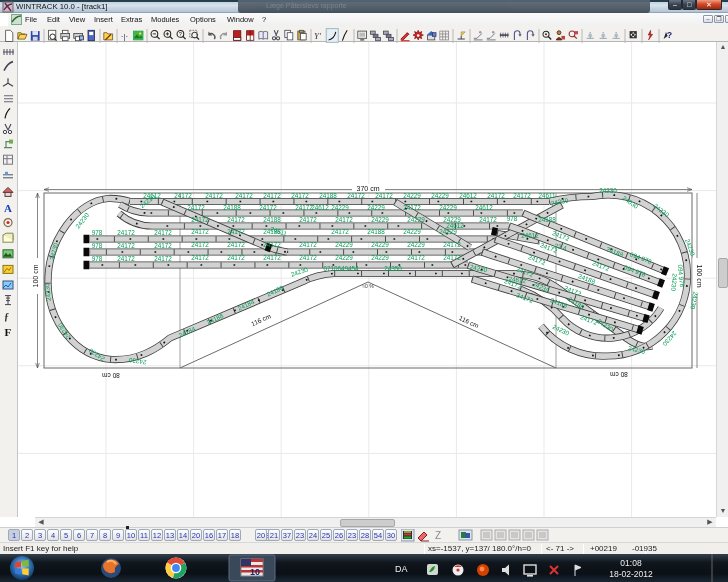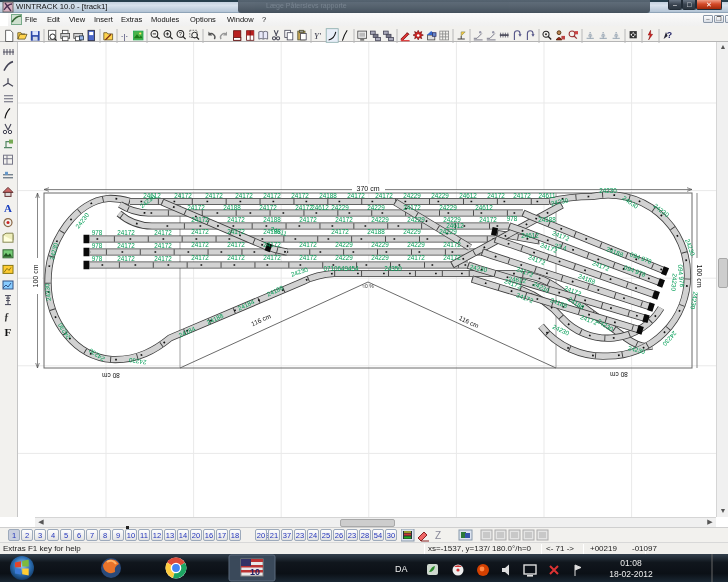--- a/index.html
+++ b/index.html
@@ -672,25 +672,25 @@
         <rect x="0" y="1" width="11" height="10" fill="#e4e4e4" stroke="#aaa"></rect>
         <rect x="2" y="3" width="7" height="6" fill="#c8c8c8"></rect>
       </g>
 </svg>
   </div>
 <div id="status">
     <i class="gv" style="left:424px"></i>
     <i class="gv" style="left:541px"></i>
     <i class="gv" style="left:583px"></i>
     <i class="gv" style="left:645px"></i>
-    <span class="p" style="left:3px">Extras F1 key for help</span>
+    <span class="p" style="left:3px">Insert F1 key for help</span>
 <span class="p" style="left:428px">xs=-1537, y=137/ 180.0°/h=0</span>
 <span class="p" style="left:546px">&lt;- 71 -&gt;</span>
 <span class="p" style="left:590px">+00219</span>
-    <span class="p" style="left:632px">-01097</span>
+    <span class="p" style="left:632px">-01935</span>
   </div>
 <div id="taskbar">
     <svg width="728" height="28" viewBox="0 0 728 28" style="position:absolute;left:0;top:0">
 <defs>
 <radialGradient id="orb" cx="50%" cy="40%" r="60%">
           <stop offset="0%" stop-color="#9ecbee"></stop>
           <stop offset="60%" stop-color="#2a6cb0"></stop>
           <stop offset="100%" stop-color="#123a66"></stop>
         </radialGradient>
 </defs>

